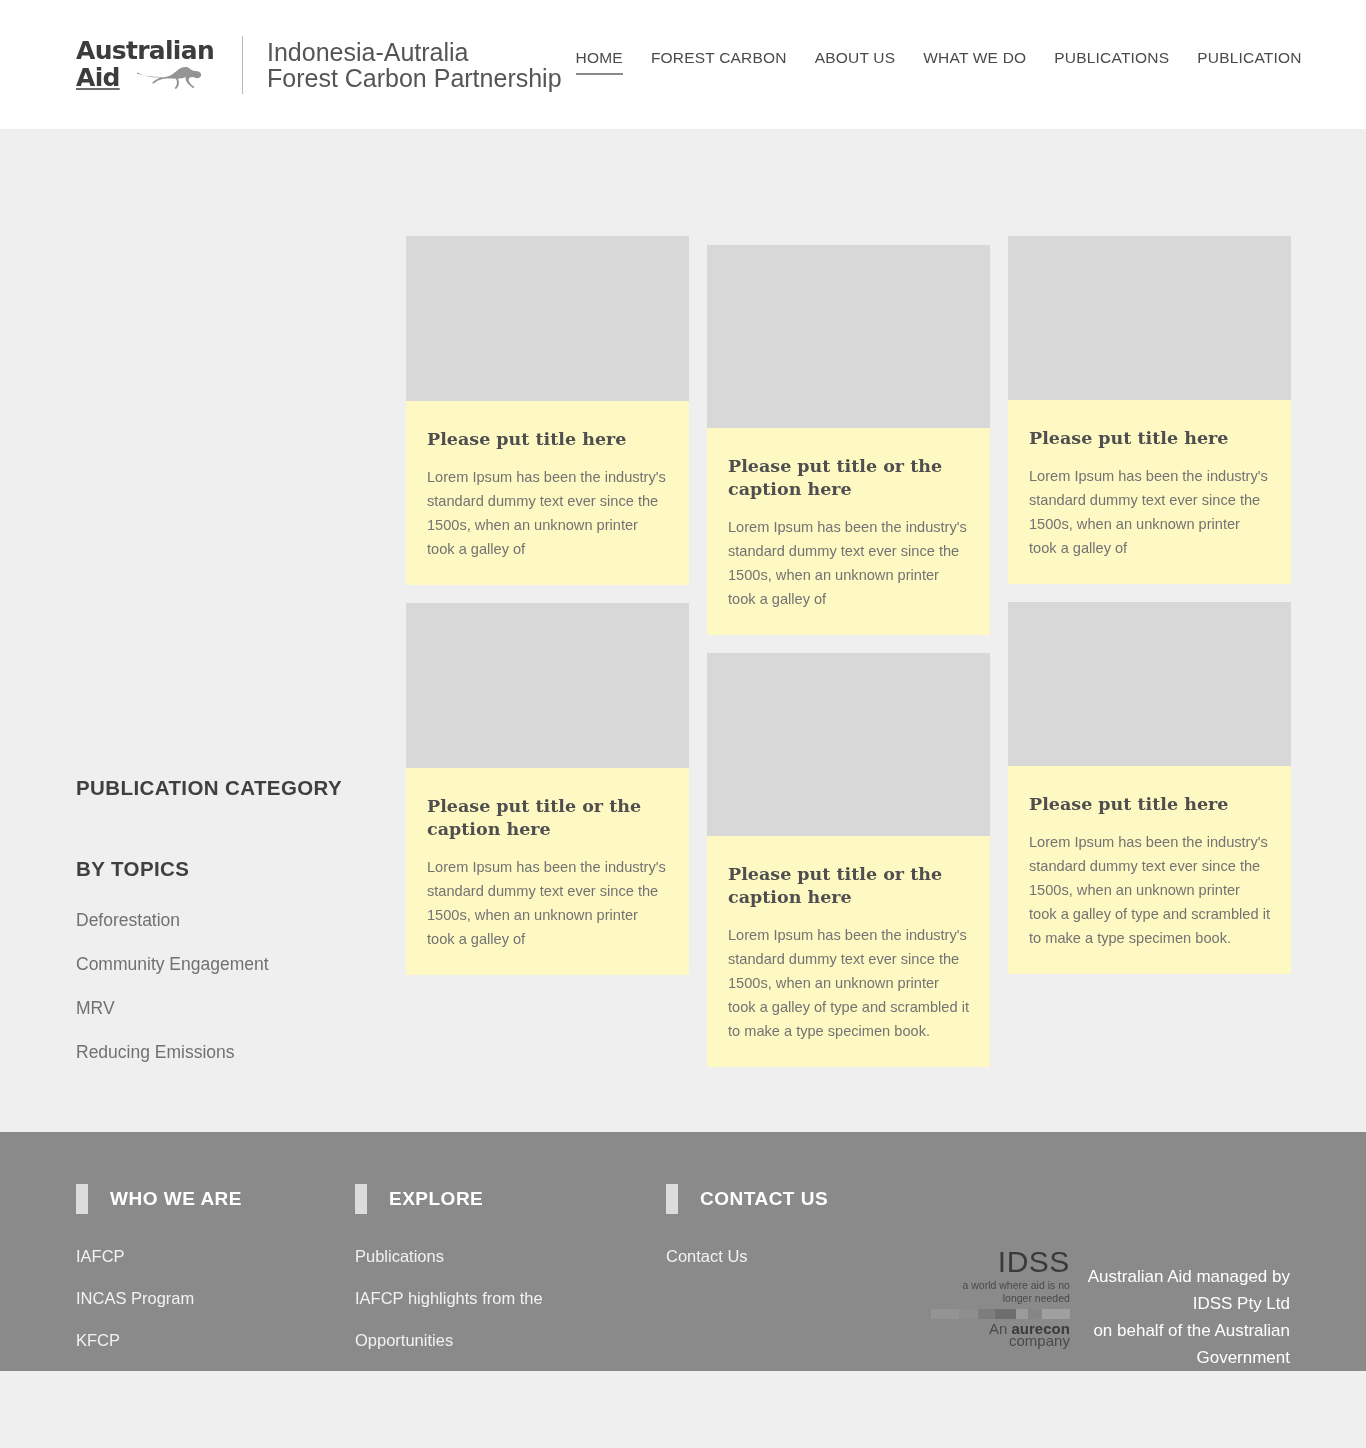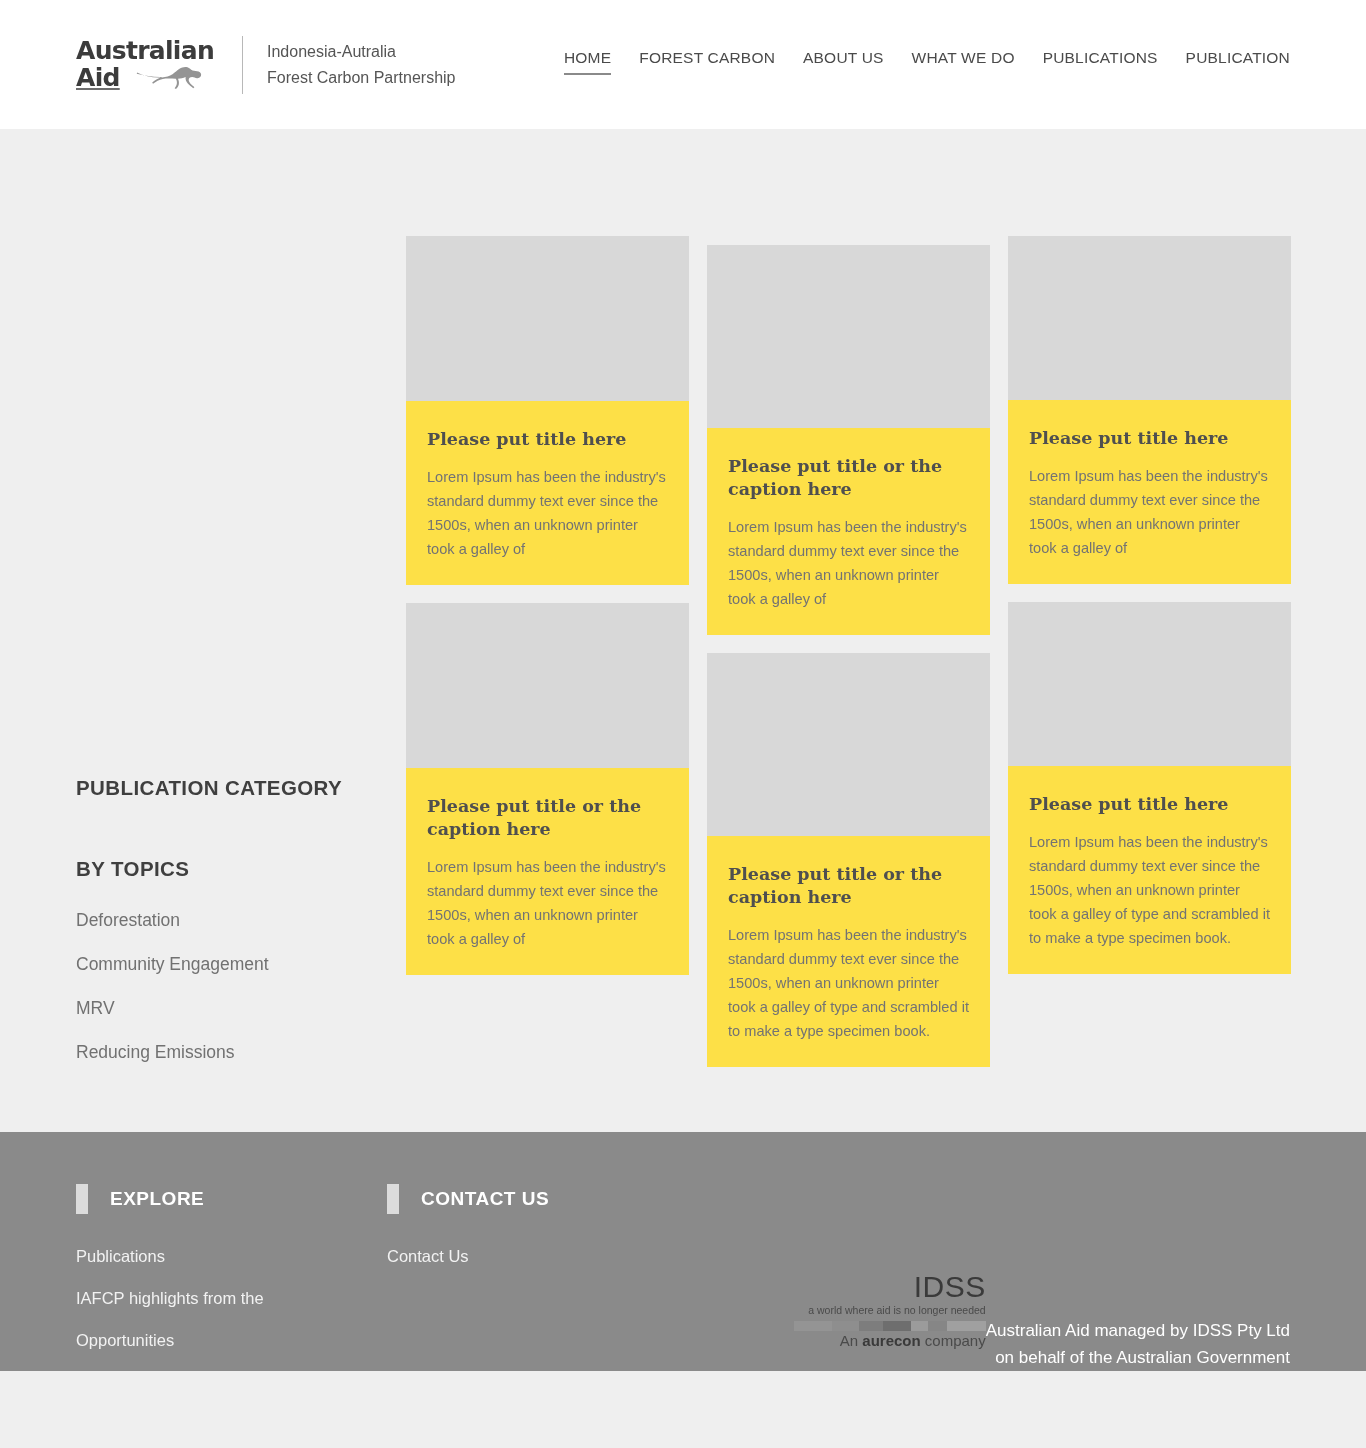--- a/index.html
+++ b/index.html
@@ -33,21 +33,21 @@
   }
   .logo-row2 { display:flex; align-items:flex-end; gap:16px;text-decoration:underline; }
   .kangaroo { display:block; margin-bottom:1px; }
   .brand-divider {
     width:1px;
     height:58px;
     background:#b8b8b8;
     margin:0 24px 0 28px;
   }
   .brand-title {
-    font-size:16px;
+    font-size:25px;
     line-height:26px;
     color:#555555;
     font-weight:400;
     white-space:nowrap;
   }
   .main-nav {
     margin-left:auto;
     display:flex;
     align-items:center;
     gap:0px;
@@ -106,21 +106,21 @@
     padding-top:107px;
     display:flex;
     gap:18px;
   }
   .card-col { display:flex; flex-direction:column; }
   .card-col.col-a { width:283px; }
   .card-col.col-b { width:283px; padding-top:9px; }
   .card-col.col-c { width:283px; }
 
   .card {
-    background:#fde047;
+    background:#fef9c3;
     margin-bottom:18px;
     padding-bottom:24px;
   }
   .card-thumb {
     background:#d8d8d8;
     width:100%;
   }
   .card-body { padding:0 21px; }
   .card-title {
     font-family:"DejaVu Serif", serif;
@@ -319,20 +319,31 @@
           <p class="card-text">Lorem Ipsum has been the industry's standard dummy text ever since the 1500s, when an unknown printer took a galley of type and scrambled it to make a type specimen book.</p>
         </div>
       </article>
     </div>
 
   </section>
 </div>
 
 <footer class="site-footer">
 
+  <div class="foot-col c1">
+    <div class="foot-heading">
+      <span class="foot-bar"></span>
+      <span class="foot-heading-text">WHO WE ARE</span>
+    </div>
+    <ul class="foot-links">
+      <li>IAFCP</li>
+      <li>INCAS Program</li>
+      <li>KFCP</li>
+    </ul>
+  </div>
 
   <div class="foot-col c2">
     <div class="foot-heading">
       <span class="foot-bar"></span>
       <span class="foot-heading-text">EXPLORE</span>
     </div>
     <ul class="foot-links">
       <li>Publications</li>
       <li>IAFCP highlights from the</li>
       <li>Opportunities</li>

